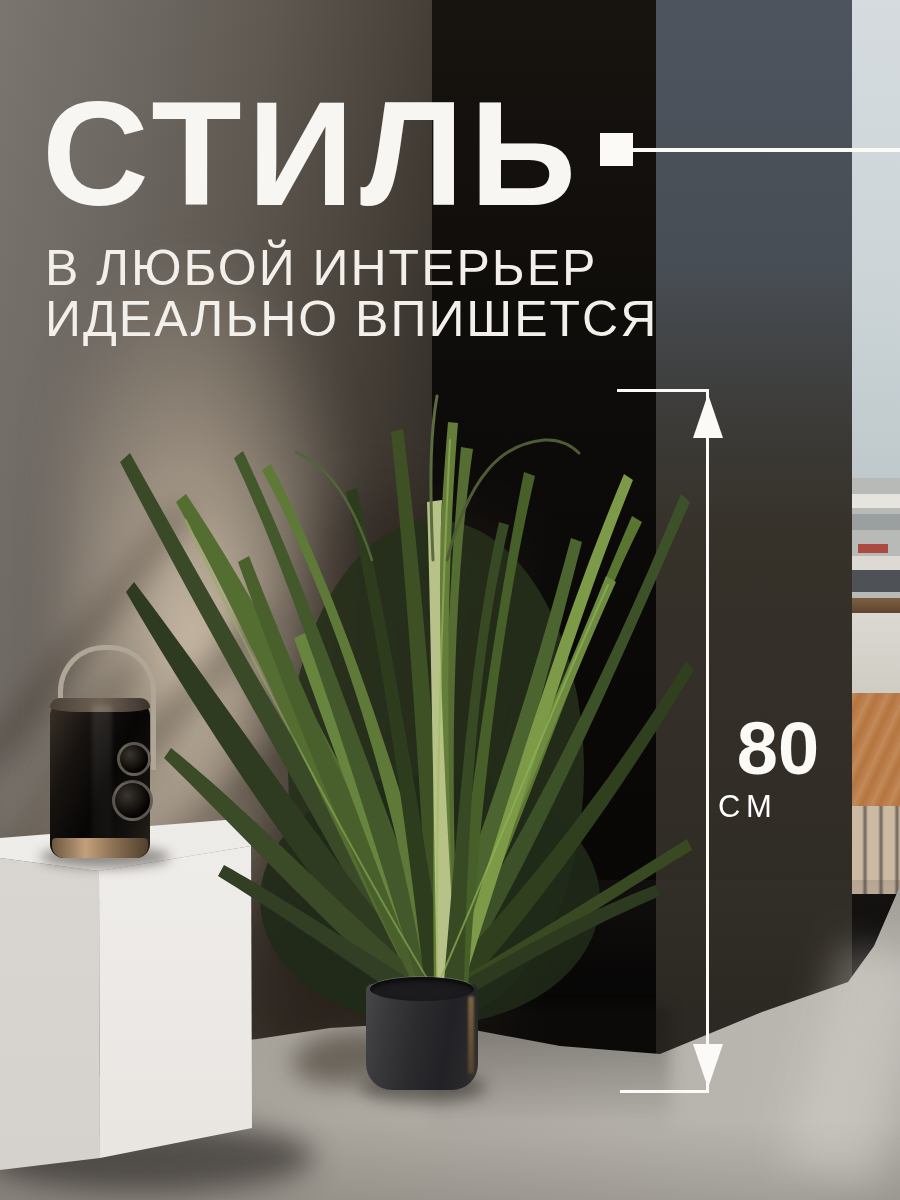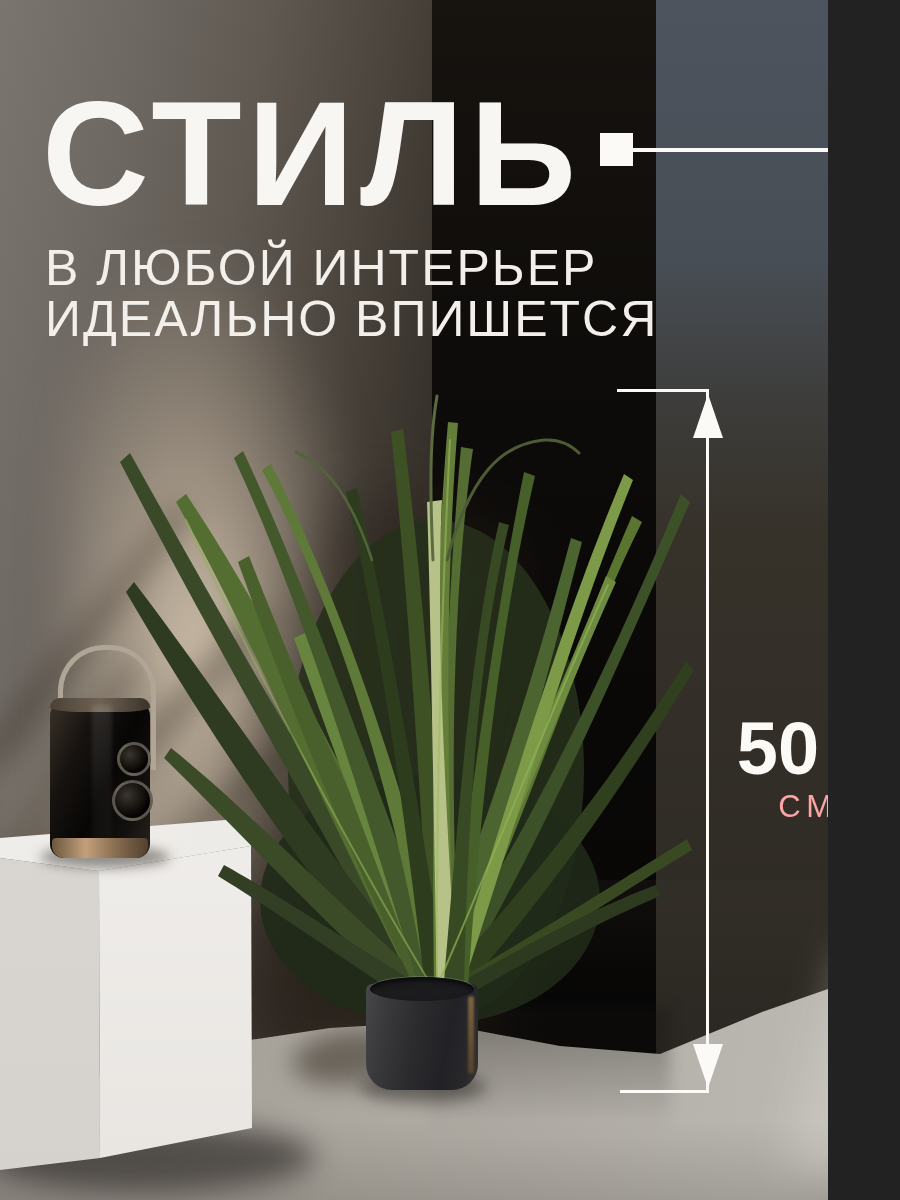--- a/index.html
+++ b/index.html
@@ -1,17 +1,17 @@
 <!DOCTYPE html>
 <html><head>
 <meta charset="utf-8">
 <style>
   html,body{margin:0;padding:0;background:#222;}
   .canvas{
-    position:relative;width:828px;height:1200px;overflow:hidden;
+    position:relative;width:900px;height:1200px;overflow:hidden;
     font-family:"Liberation Sans",sans-serif;background:#0d0b0a;
   }
   .abs{position:absolute;}
   
   .wall-left{
     left:0;top:0;width:432px;height:1200px;
     background:linear-gradient(100deg,#7b7570 0%,#6e6862 22%,#5f5952 42%,#4a443d 62%,#332d27 82%,#201b16 100%);
   }
   .wall-light-beam{
     left:60px;top:260px;width:300px;height:640px;
@@ -118,22 +118,22 @@
   .measure-arrow-down{left:693px;top:1044px;border-top:44px solid #fbfaf7;}
   
   .headline-title{
     left:42px;top:80px;font-size:148px;line-height:1;font-weight:800;
     letter-spacing:6px;color:#f8f6f3;white-space:nowrap;
   }
   .headline-subtitle{left:45px;top:243px;font-size:50px;line-height:51px;font-weight:400;
     letter-spacing:2px;color:#f3f0ec;white-space:nowrap;}
   .dimension-value{left:718px;top:712px;width:120px;text-align:center;
     font-size:74px;font-weight:800;color:#fbfaf7;line-height:1;}
-  .dimension-unit{left:718px;top:791px;width:120px;text-align:right;
-    font-size:31px;font-weight:400;letter-spacing:6px;color:#fca5a5;line-height:1;}
+  .dimension-unit{left:718px;top:791px;width:120px;text-align:left;
+    font-size:31px;font-weight:400;letter-spacing:6px;color:#ffffff;line-height:1;}
   
   .z1{z-index:1}.z2{z-index:2}.z3{z-index:3}.z4{z-index:4}.z5{z-index:5}
   .z6{z-index:6}.z8{z-index:8}.z9{z-index:9}
 </style>
 </head>
 <body>
 
 <div class="canvas">
 
   <div class="abs wall-left"></div>
@@ -235,16 +235,16 @@
   <div class="abs overlay-white measure-line-vertical z8"></div>
   <div class="abs overlay-white measure-line-bottom z8"></div>
   <div class="abs measure-arrow measure-arrow-up z8"></div>
   <div class="abs measure-arrow measure-arrow-down z8"></div>
 
   <div class="abs headline-title z9">СТИЛЬ</div>
   <div class="abs headline-subtitle z9">
     <div>В ЛЮБОЙ ИНТЕРЬЕР</div>
     <div>ИДЕАЛЬНО ВПИШЕТСЯ</div>
   </div>
-  <div class="abs dimension-value z9">50</div>
+  <div class="abs dimension-value z9">80</div>
   <div class="abs dimension-unit z9">СМ</div>
 
 </div>
 
 </body></html>

